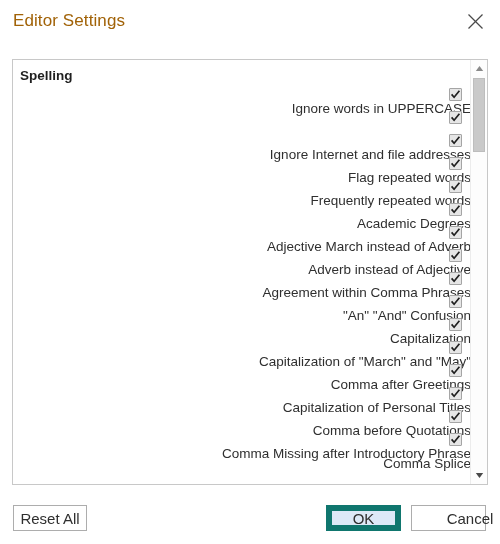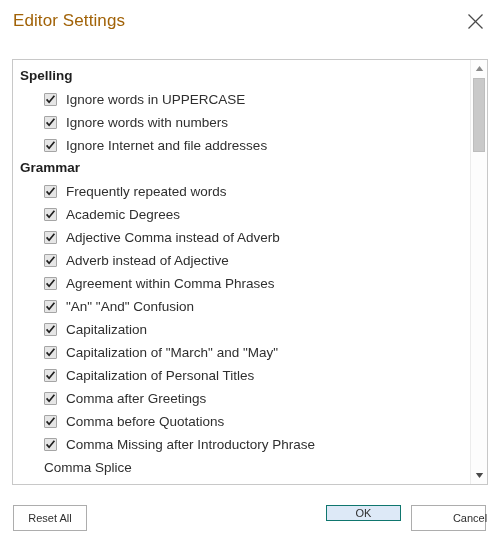--- a/index.html
+++ b/index.html
@@ -70,24 +70,25 @@
   .group-header {
     font-size: 13.5px;
     font-weight: bold;
     color: #1f1f1f;
     padding: 2px 0 3px 7px;
     line-height: 18px;
     white-space: nowrap;
   }
   .opt-row {
     display: flex;
-    align-items: center;
+    align-items: flex-end;
     height: 23px;
     padding-left: 31px;
     white-space: nowrap;
+    flex-direction: column;
   }
   .cb {
     width: 13px;
     height: 13px;
     flex: 0 0 13px;
     border: 1px solid #a5a5a5;
     background: #e6e6e6;
     border-radius: 1px;
     position: relative;
     box-sizing: border-box;
@@ -138,40 +139,40 @@
     box-sizing: border-box;
   }
 
   
   .btn {
     position: absolute;
     box-sizing: border-box;
     display: flex;
     align-items: center;
     justify-content: center;
-    font-size: 11px;
+    font-size: 15px;
     color: #2f2f2f;
     background: #ffffff;
     border: 1px solid #adadad;
     cursor: default;
     user-select: none;
   }
   .btn-reset {
     left: 13px;
     top: 505px;
     width: 74px;
     height: 26px;
   }
   .btn-ok {
     left: 326px;
     top: 505px;
     width: 75px;
-    height: 16px;
+    height: 26px;
     background: #dde9f7;
-    border: 1px solid #0f766e;
+    border: 6px solid #0f766e;
   }
   .btn-cancel {
     left: 411px;
     top: 505px;
     width: 75px;
     height: 26px;
     padding-left: 43px;
   }
 </style>
 </head>
@@ -199,31 +200,37 @@
           </svg>
         </span>
         <span class="opt-label">Ignore words in UPPERCASE</span>
       </div>
       <div class="opt-row">
         <span class="cb">
           <svg width="11" height="11" viewBox="0 0 11 11">
             <polyline points="1.6,5.4 4.1,8.2 9.4,1.8" fill="none" stroke="#1f1f1f" stroke-width="1.7"></polyline>
           </svg>
         </span>
-        <span class="opt-label">Ignore words with numbers</span>
       </div>
       <div class="opt-row">
         <span class="cb">
           <svg width="11" height="11" viewBox="0 0 11 11">
             <polyline points="1.6,5.4 4.1,8.2 9.4,1.8" fill="none" stroke="#1f1f1f" stroke-width="1.7"></polyline>
           </svg>
         </span>
         <span class="opt-label">Ignore Internet and file addresses</span>
       </div>
-      <div class="group-header">Grammar</div>
+      <div class="opt-row">
+        <span class="cb">
+          <svg width="11" height="11" viewBox="0 0 11 11">
+            <polyline points="1.6,5.4 4.1,8.2 9.4,1.8" fill="none" stroke="#1f1f1f" stroke-width="1.7"></polyline>
+          </svg>
+        </span>
+        <span class="opt-label">Flag repeated words</span>
+      </div>
       <div class="opt-row">
         <span class="cb">
           <svg width="11" height="11" viewBox="0 0 11 11">
             <polyline points="1.6,5.4 4.1,8.2 9.4,1.8" fill="none" stroke="#1f1f1f" stroke-width="1.7"></polyline>
           </svg>
         </span>
         <span class="opt-label">Frequently repeated words</span>
       </div>
       <div class="opt-row">
         <span class="cb">
@@ -232,21 +239,21 @@
           </svg>
         </span>
         <span class="opt-label">Academic Degrees</span>
       </div>
       <div class="opt-row">
         <span class="cb">
           <svg width="11" height="11" viewBox="0 0 11 11">
             <polyline points="1.6,5.4 4.1,8.2 9.4,1.8" fill="none" stroke="#1f1f1f" stroke-width="1.7"></polyline>
           </svg>
         </span>
-        <span class="opt-label">Adjective Comma instead of Adverb</span>
+        <span class="opt-label">Adjective March instead of Adverb</span>
       </div>
       <div class="opt-row">
         <span class="cb">
           <svg width="11" height="11" viewBox="0 0 11 11">
             <polyline points="1.6,5.4 4.1,8.2 9.4,1.8" fill="none" stroke="#1f1f1f" stroke-width="1.7"></polyline>
           </svg>
         </span>
         <span class="opt-label">Adverb instead of Adjective</span>
       </div>
       <div class="opt-row">
@@ -280,29 +287,29 @@
           </svg>
         </span>
         <span class="opt-label">Capitalization of "March" and "May"</span>
       </div>
       <div class="opt-row">
         <span class="cb">
           <svg width="11" height="11" viewBox="0 0 11 11">
             <polyline points="1.6,5.4 4.1,8.2 9.4,1.8" fill="none" stroke="#1f1f1f" stroke-width="1.7"></polyline>
           </svg>
         </span>
+        <span class="opt-label">Comma after Greetings</span>
+      </div>
+      <div class="opt-row">
+        <span class="cb">
+          <svg width="11" height="11" viewBox="0 0 11 11">
+            <polyline points="1.6,5.4 4.1,8.2 9.4,1.8" fill="none" stroke="#1f1f1f" stroke-width="1.7"></polyline>
+          </svg>
+        </span>
         <span class="opt-label">Capitalization of Personal Titles</span>
-      </div>
-      <div class="opt-row">
-        <span class="cb">
-          <svg width="11" height="11" viewBox="0 0 11 11">
-            <polyline points="1.6,5.4 4.1,8.2 9.4,1.8" fill="none" stroke="#1f1f1f" stroke-width="1.7"></polyline>
-          </svg>
-        </span>
-        <span class="opt-label">Comma after Greetings</span>
       </div>
       <div class="opt-row">
         <span class="cb">
           <svg width="11" height="11" viewBox="0 0 11 11">
             <polyline points="1.6,5.4 4.1,8.2 9.4,1.8" fill="none" stroke="#1f1f1f" stroke-width="1.7"></polyline>
           </svg>
         </span>
         <span class="opt-label">Comma before Quotations</span>
       </div>
       <div class="opt-row">

